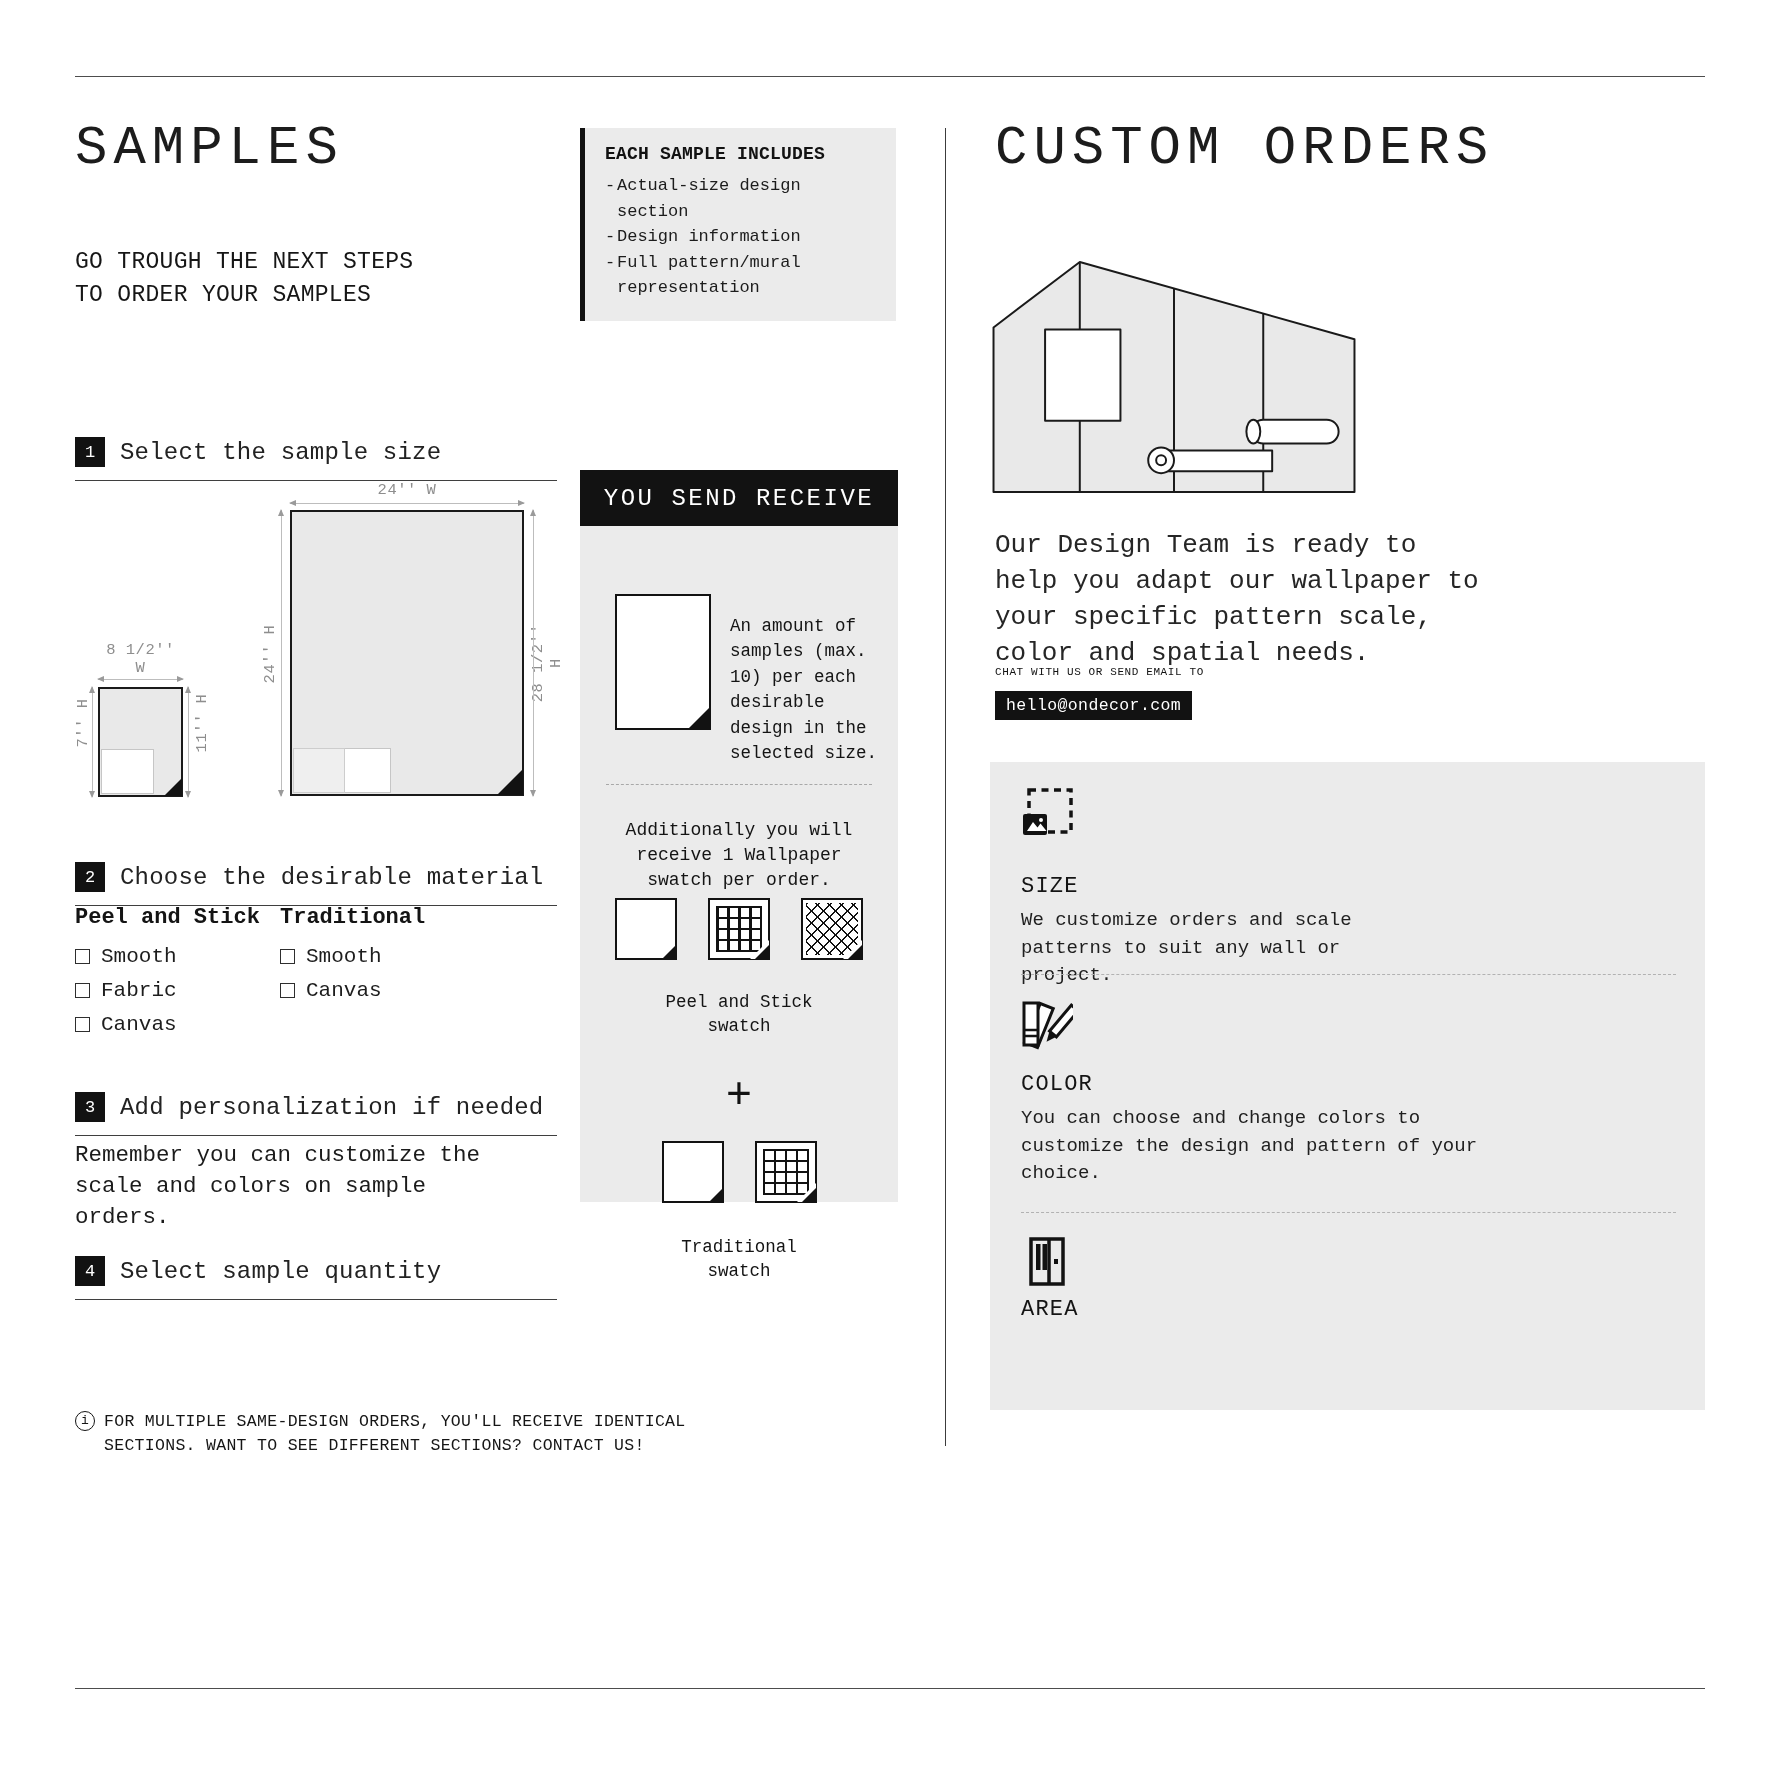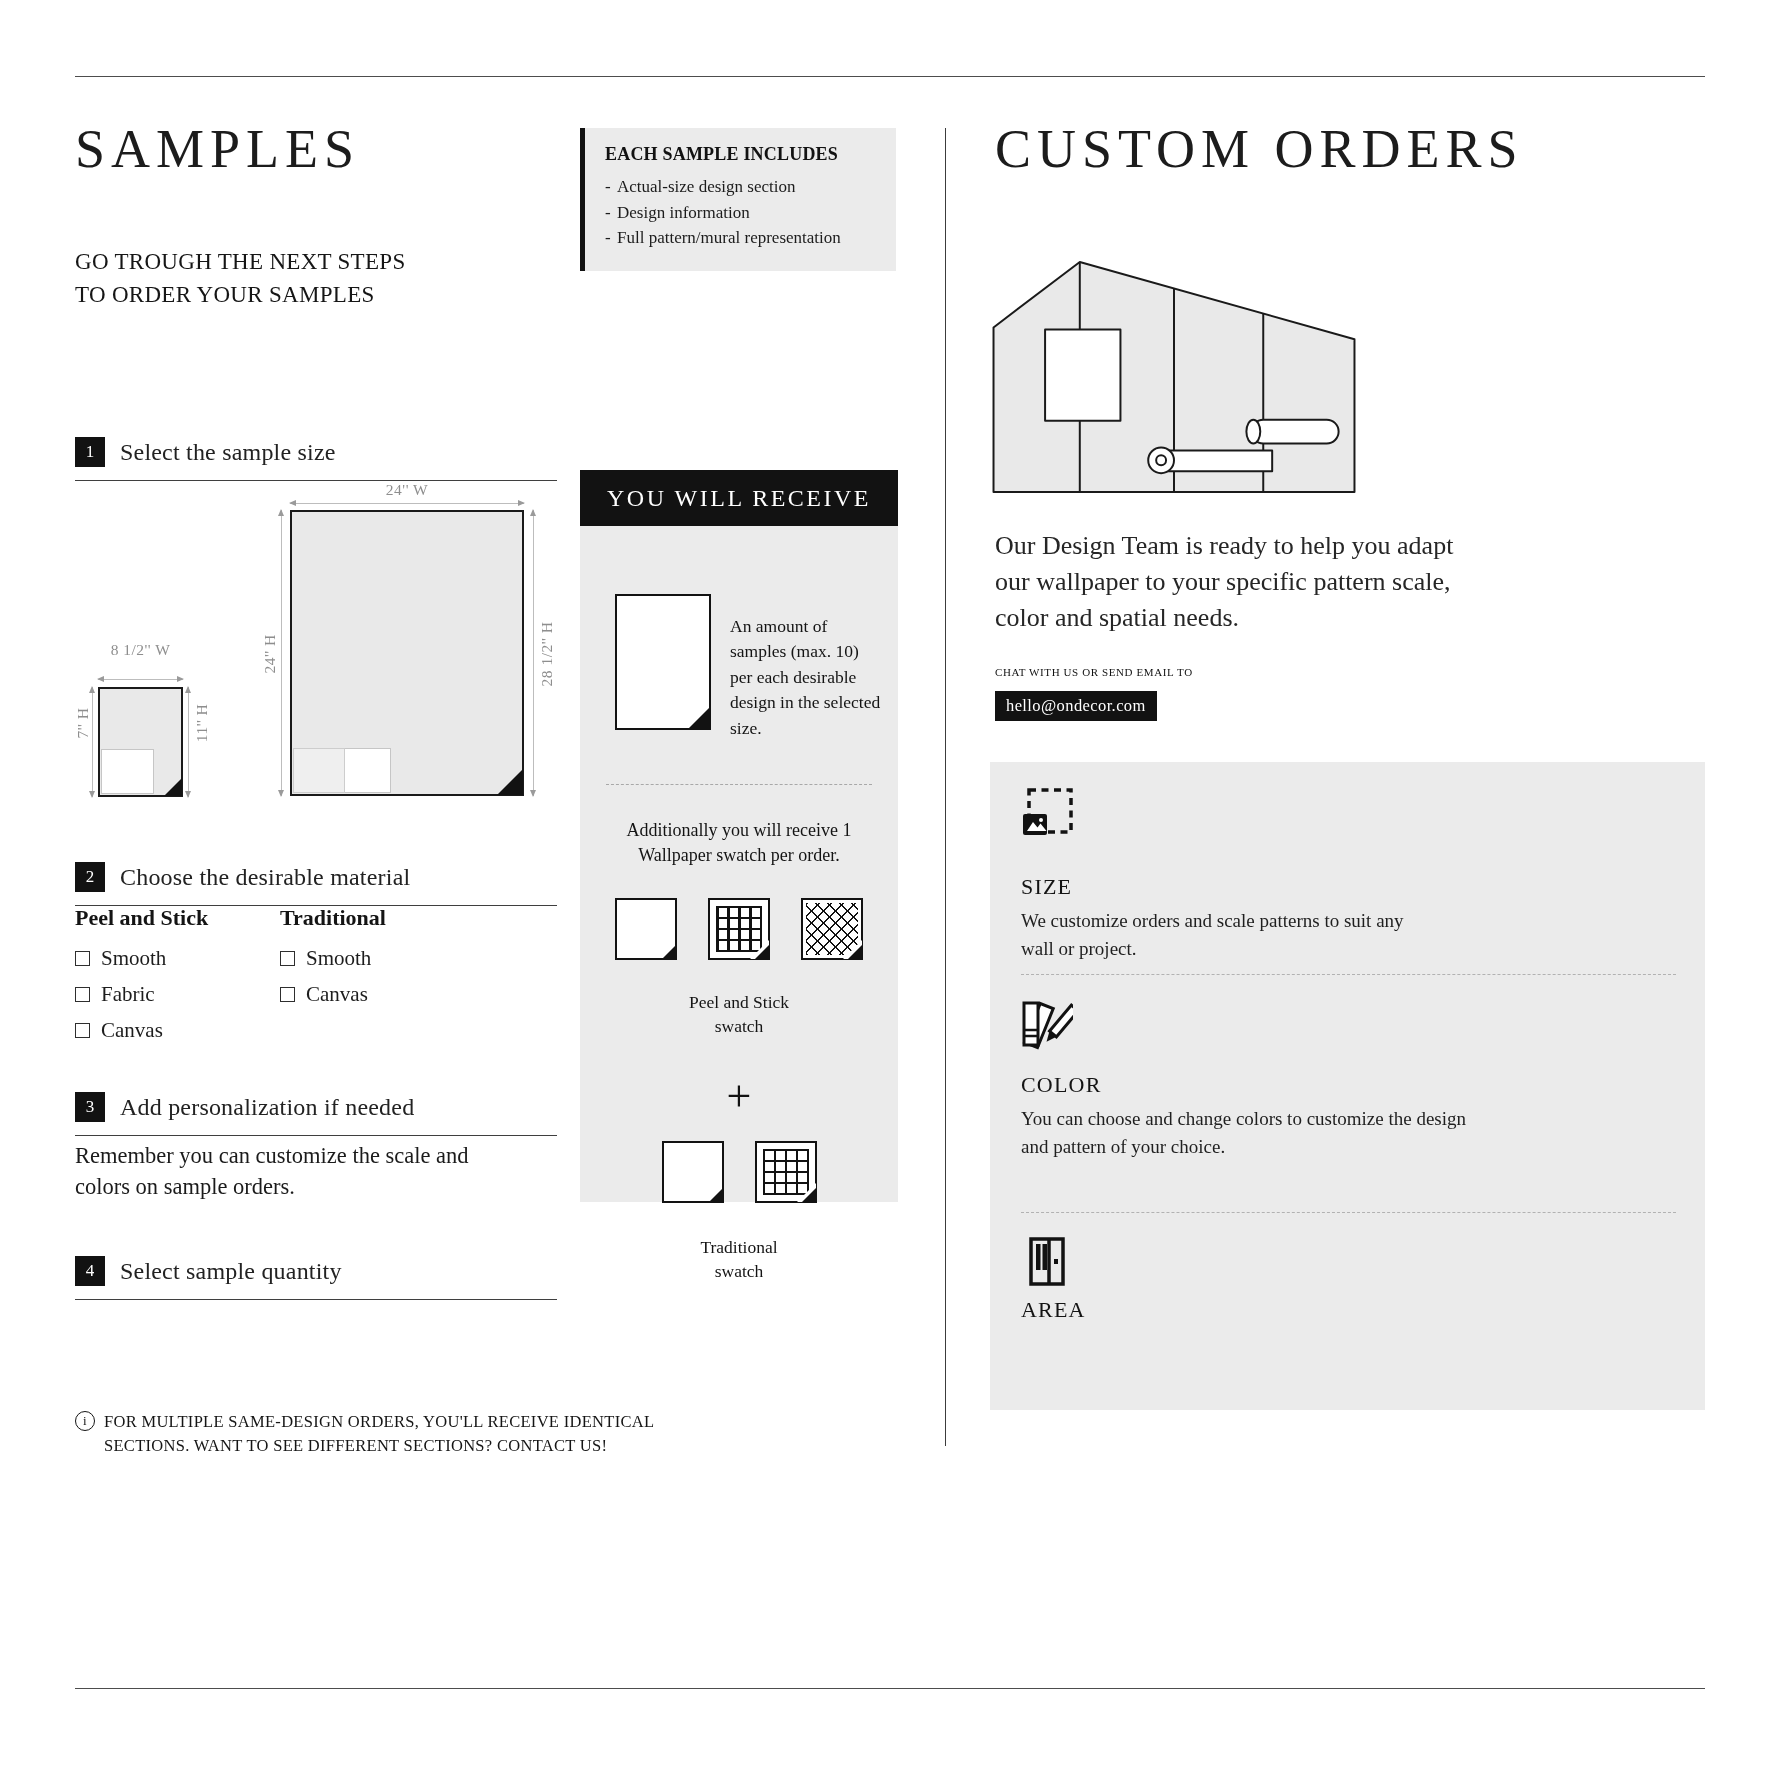--- a/index.html
+++ b/index.html
@@ -1,17 +1,17 @@
 <!DOCTYPE html>
 <html><head>
 <meta charset="utf-8">
 <style>
   html,body{margin:0;padding:0;background:#fff;}
   .page{position:relative;width:1780px;height:1780px;background:#ffffff;overflow:hidden;
-        font-family:Liberation Serif, serif;color:#1a1a1a;}
+        font-family:Liberation Mono, monospace;color:#1a1a1a;}
   .hr{position:absolute;left:75px;width:1630px;height:1px;background:#4d4d4d;}
   #hr-top{top:76px;}
   #hr-bottom{top:1688px;}
   .big-title{position:absolute;font-size:54px;letter-spacing:6px;color:#1c1c1c;font-weight:500;}
   #title-samples{left:75px;top:118px;}
   #title-custom{left:995px;top:118px;}
 
   
   #includes-box{position:absolute;left:580px;top:128px;width:316px;background:#ebebeb;
     border-left:5px solid #121212;padding:16px 14px 20px 20px;box-sizing:border-box;}
@@ -224,21 +224,21 @@
   <div class="step-header" id="step4">
     <div class="step-num">4</div>
     <div class="step-label">Select sample quantity</div>
   </div>
 
   <div id="footnote">
     <span class="info-icon">i</span>
     <span>FOR MULTIPLE SAME-DESIGN ORDERS, YOU'LL RECEIVE IDENTICAL SECTIONS. WANT TO SEE DIFFERENT SECTIONS? CONTACT US!</span>
   </div>
 
-  <div id="receive-header">YOU WILL RECEIVE</div>
+  <div id="receive-header">YOU SEND RECEIVE</div>
   <div id="receive-panel">
     <div id="page-icon">
       <div class="fold fold-pg"></div>
     </div>
     <div id="receive-samples-text">An amount of samples (max. 10) per each desirable design in the selected size.</div>
     <div class="dash-div" id="receive-divider"></div>
     <div id="receive-swatch-text">Additionally you will receive 1 Wallpaper swatch per order.</div>
 
     <div class="swatch-row" id="swatch-row-1">
       <div class="swatch">

